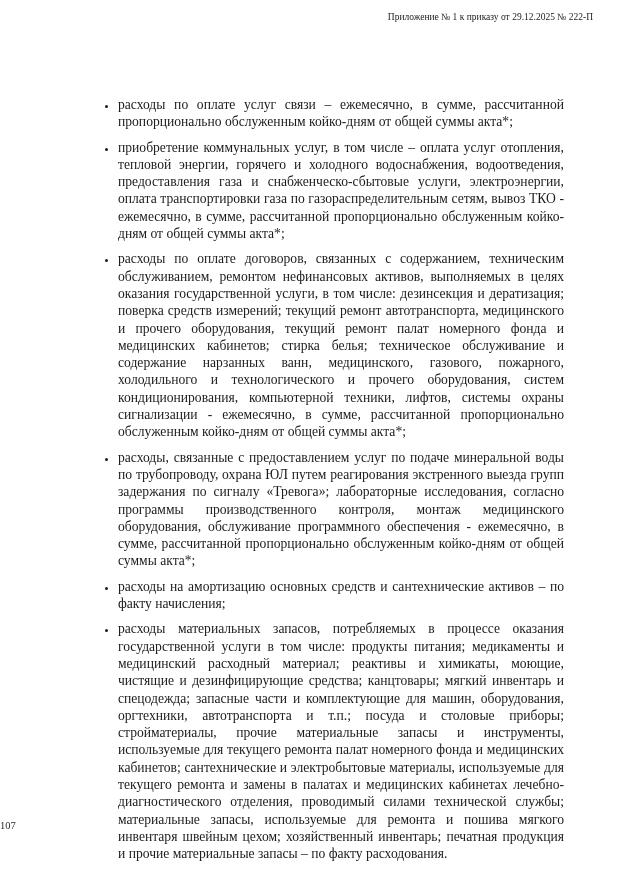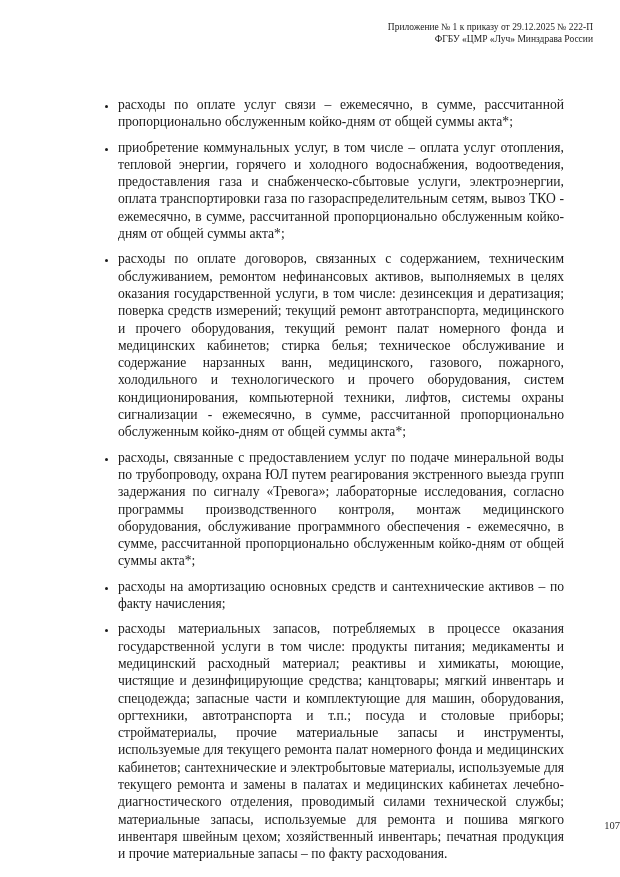--- a/index.html
+++ b/index.html
@@ -13,21 +13,21 @@
     height: 877px;
     margin: 0 auto;
     background: #ffffff;
     color: #1b1b1b;
     font-family: "Liberation Serif", "DejaVu Serif", serif;
     overflow: hidden;
     box-sizing: border-box;
   }
   .doc-header {
     position: absolute;
-    top: 22px;
+    top: 12px;
     left: 120px;
     right: 27px;
     text-align: right;
     font-size: 9.5px;
     line-height: 11.5px;
     color: #222222;
   }
   .doc-header .hline {
     white-space: nowrap;
   }
@@ -48,34 +48,33 @@
     padding: 0;
   }
   .bullet-list li::marker {
     font-size: 11px;
   }
   .page-number {
     position: absolute;
     left: 0;
     right: 0;
     top: 820px;
-    text-align: right;
+    text-align: left;
     font-size: 10.5px;
     color: #2a2a2a;
     font-family: Liberation Serif, serif;
   }
 </style>
 </head>
 <body>
 
 <div class="page">
 
   <div class="doc-header">
     <div class="hline">Приложение № 1 к приказу от 29.12.2025 № 222-П</div>
-    <div class="hline">ФГБУ «ЦМР «Луч» Минздрава России</div>
   </div>
 
   <ul class="bullet-list">
     <li>расходы по оплате услуг связи – ежемесячно, в сумме, рассчитанной пропорционально обслуженным койко-дням от общей суммы акта*;</li>
     <li>приобретение коммунальных услуг, в том числе – оплата услуг отопления, тепловой энергии, горячего и холодного водоснабжения, водоотведения, предоставления газа и снабженческо-сбытовые услуги, электроэнергии, оплата транспортировки газа по газораспределительным сетям, вывоз ТКО - ежемесячно, в сумме, рассчитанной пропорционально обслуженным койко-дням от общей суммы акта*;</li>
     <li>расходы по оплате договоров, связанных с содержанием, техническим обслуживанием, ремонтом нефинансовых активов, выполняемых в целях оказания государственной услуги, в том числе: дезинсекция и дератизация; поверка средств измерений; текущий ремонт автотранспорта, медицинского и прочего оборудования, текущий ремонт палат номерного фонда и медицинских кабинетов; стирка белья; техническое обслуживание и содержание нарзанных ванн, медицинского, газового, пожарного, холодильного и технологического и прочего оборудования, систем кондиционирования, компьютерной техники, лифтов, системы охраны сигнализации - ежемесячно, в сумме, рассчитанной пропорционально обслуженным койко-дням от общей суммы акта*;</li>
     <li>расходы, связанные с предоставлением услуг по подаче минеральной воды по трубопроводу, охрана ЮЛ путем реагирования экстренного выезда групп задержания по сигналу «Тревога»; лабораторные исследования, согласно программы производственного контроля, монтаж медицинского оборудования, обслуживание программного обеспечения - ежемесячно, в сумме, рассчитанной пропорционально обслуженным койко-дням от общей суммы акта*;</li>
     <li>расходы на амортизацию основных средств и сантехнические активов – по факту начисления;</li>
     <li>расходы материальных запасов, потребляемых в процессе оказания государственной услуги в том числе: продукты питания; медикаменты и медицинский расходный материал; реактивы и химикаты, моющие, чистящие и дезинфицирующие средства; канцтовары; мягкий инвентарь и спецодежда; запасные части и комплектующие для машин, оборудования, оргтехники, автотранспорта и т.п.; посуда и столовые приборы; стройматериалы, прочие материальные запасы и инструменты, используемые для текущего ремонта палат номерного фонда и медицинских кабинетов; сантехнические и электробытовые материалы, используемые для текущего ремонта и замены в палатах и медицинских кабинетах лечебно-диагностического отделения, проводимый силами технической службы; материальные запасы, используемые для ремонта и пошива мягкого инвентаря швейным цехом; хозяйственный инвентарь; печатная продукция и прочие материальные запасы – по факту расходования.</li>
   </ul>

